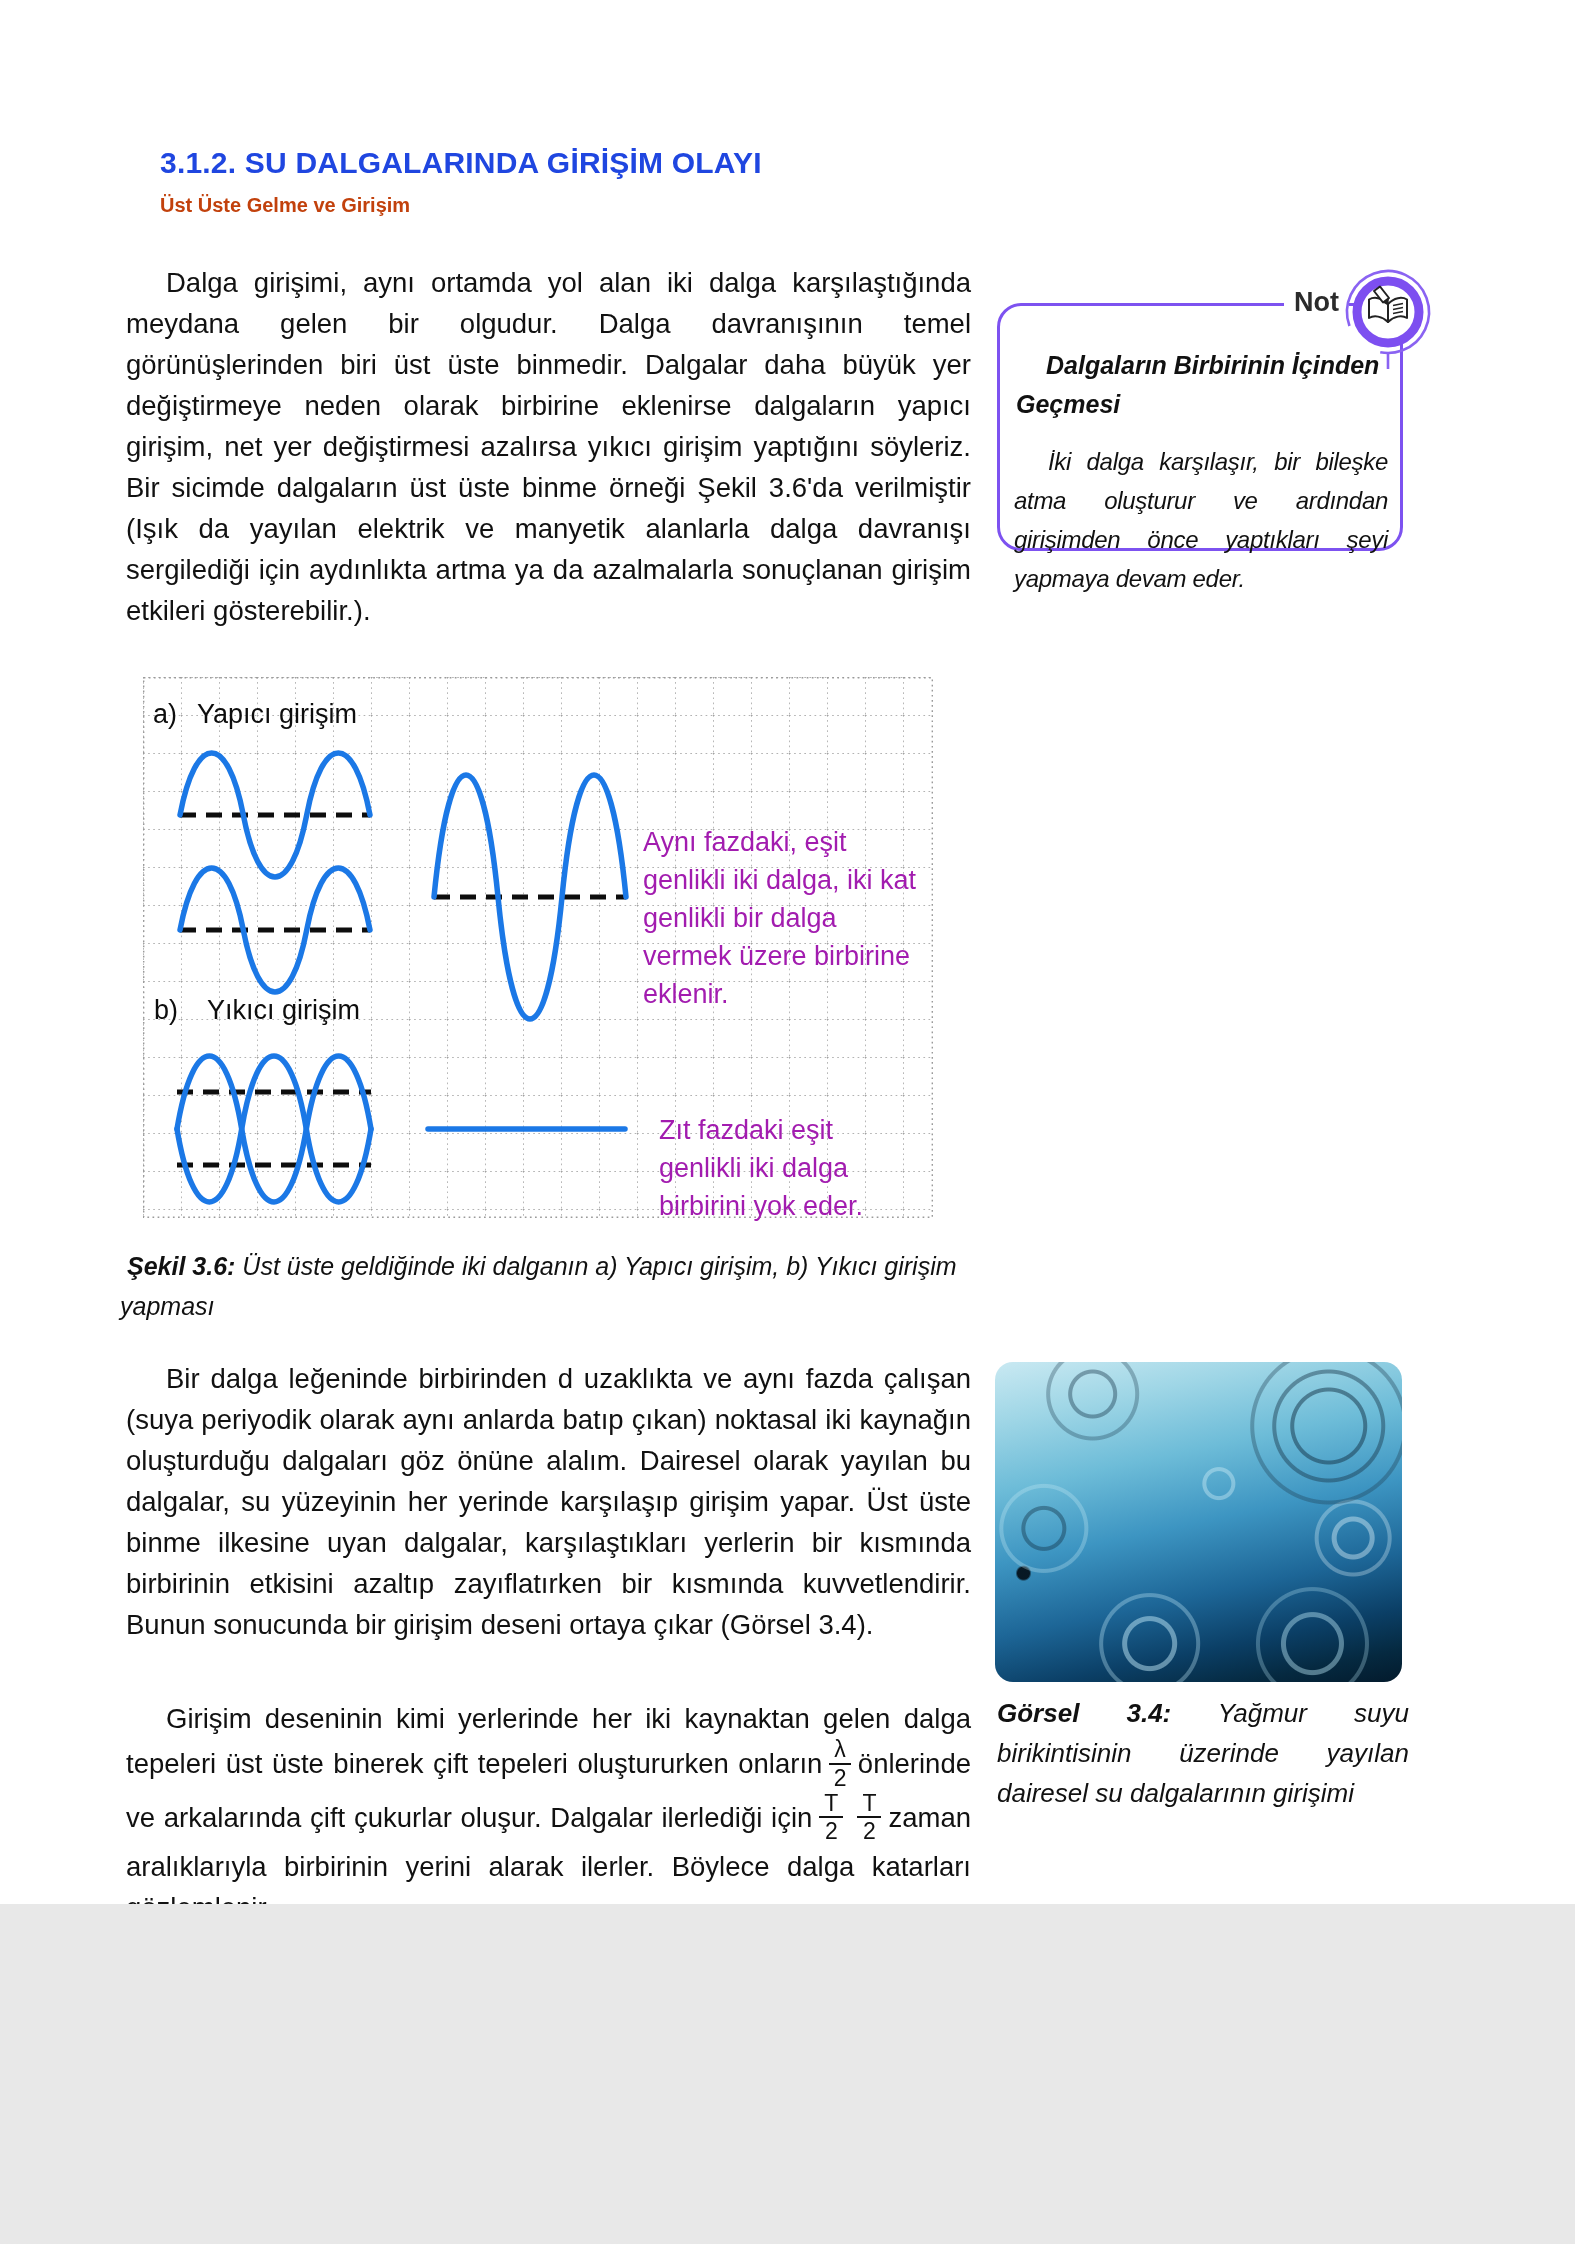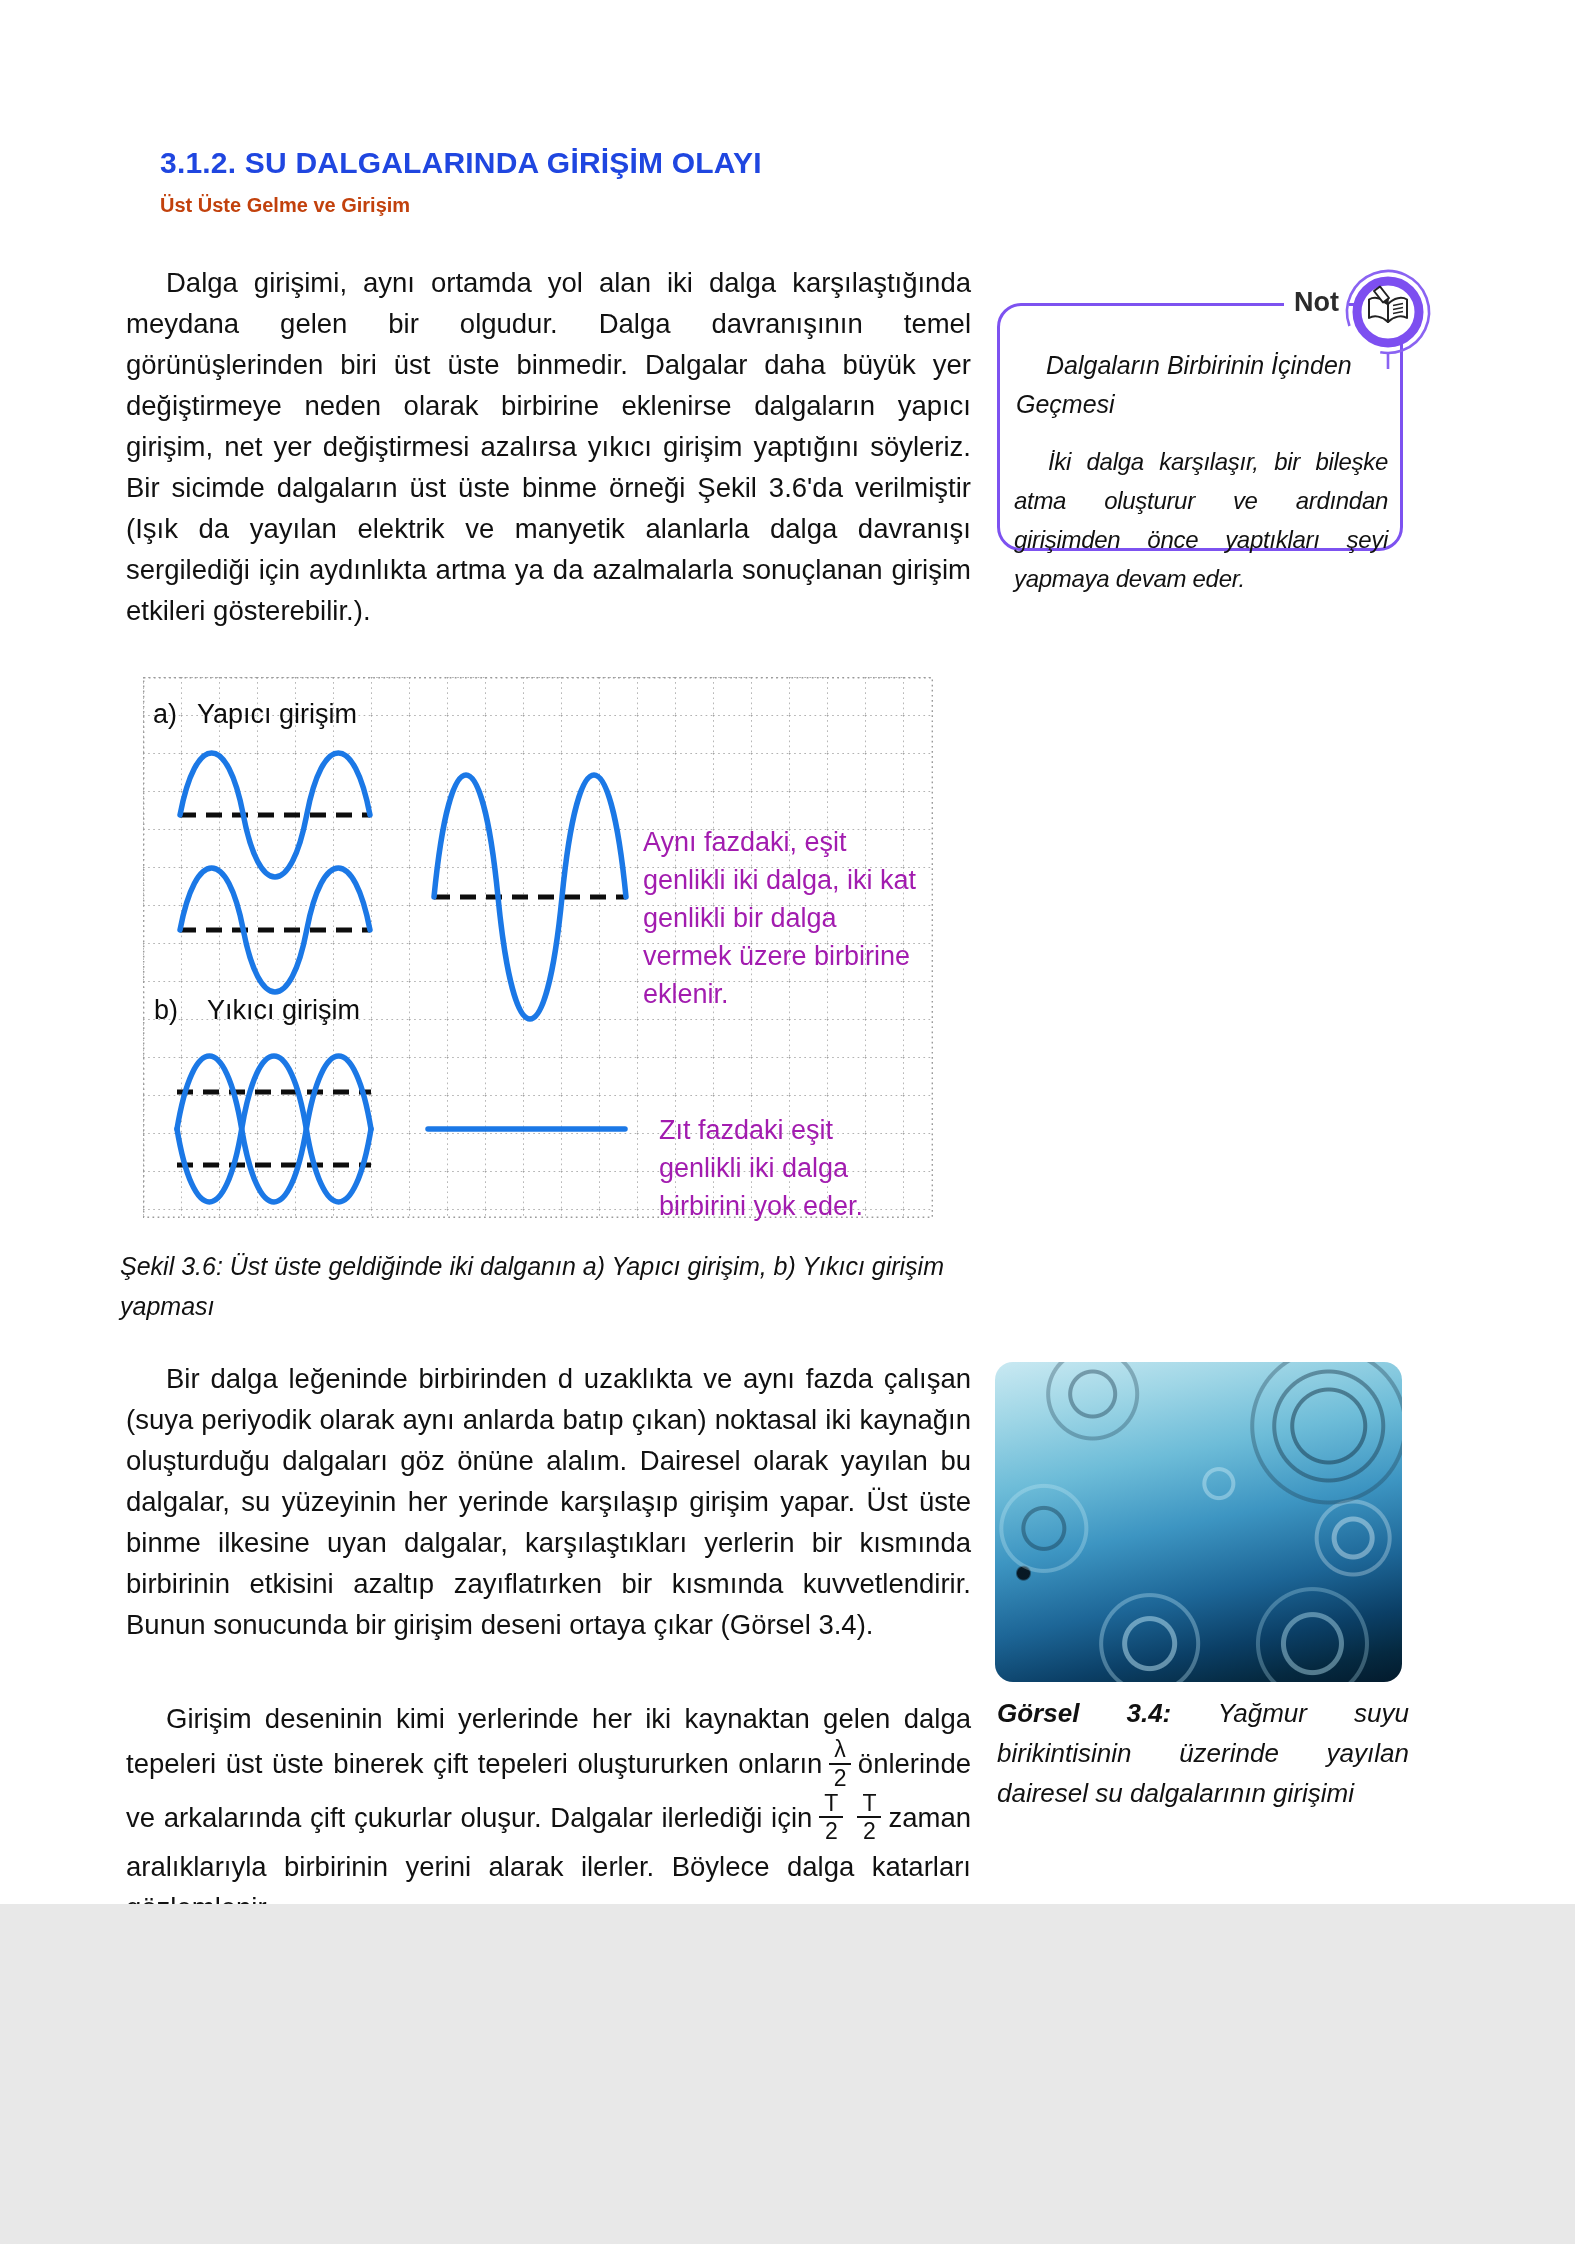--- a/index.html
+++ b/index.html
@@ -22,29 +22,29 @@
   .frac .den{padding-top:1px;}
 
   
   .figure{left:143px;top:677px;width:790px;height:541px;}
   .figure svg{position:absolute;left:0;top:0;}
   .figtext{position:absolute;font-size:27px;color:#0d0d0d;line-height:34px;}
   .fignote{position:absolute;font-size:27px;color:#a21caf;line-height:38px;}
 
   .fig-caption{left:120px;top:1246px;width:848px;font-size:25px;font-style:italic;
                line-height:40px;margin:0;}
-  .fig-caption .cap-label{font-weight:normal;}
+  .fig-caption .cap-label{font-weight:bold;margin-left:7px;}
 
   
   .note-box{left:997px;top:303px;width:406px;height:248px;border:3.5px solid #7d52f0;
             border-radius:24px;box-sizing:border-box;}
   .note-label{position:absolute;top:-19px;left:284px;background:#fff;padding:0 10px;
               font-size:27px;font-weight:bold;color:#2b2b2b;text-align:right;}
   .note-badge{position:absolute;top:-40px;left:340px;width:96px;height:106px;}
-  .note-title{position:absolute;left:16px;right:14px;top:40px;font-size:25px;font-weight:normal;
+  .note-title{position:absolute;left:16px;right:14px;top:40px;font-size:25px;font-weight:bold;
               font-style:italic;line-height:39px;text-indent:30px;margin:0;}
   .note-body{position:absolute;left:14px;right:12px;top:136px;font-size:24px;font-style:italic;
              line-height:39px;text-indent:34px;text-align:justify;letter-spacing:-0.3px;margin:0;}
 
   
   .photo{left:995px;top:1362px;width:407px;height:320px;border-radius:18px;
     background:
      radial-gradient(circle at 82% 20%, rgba(0,0,0,0) 0 34px, rgba(20,50,70,.5) 35px 38px, rgba(0,0,0,0) 39px 52px, rgba(25,55,75,.45) 53px 56px, rgba(0,0,0,0) 57px 74px, rgba(30,60,80,.35) 75px 78px, rgba(0,0,0,0) 79px),
      radial-gradient(circle at 24% 10%, rgba(0,0,0,0) 0 20px, rgba(20,50,70,.4) 21px 24px, rgba(0,0,0,0) 25px 42px, rgba(20,50,70,.3) 43px 46px, rgba(0,0,0,0) 47px),
      radial-gradient(circle at 55% 38%, rgba(0,0,0,0) 0 12px, rgba(230,250,255,.35) 13px 16px, rgba(0,0,0,0) 17px),

